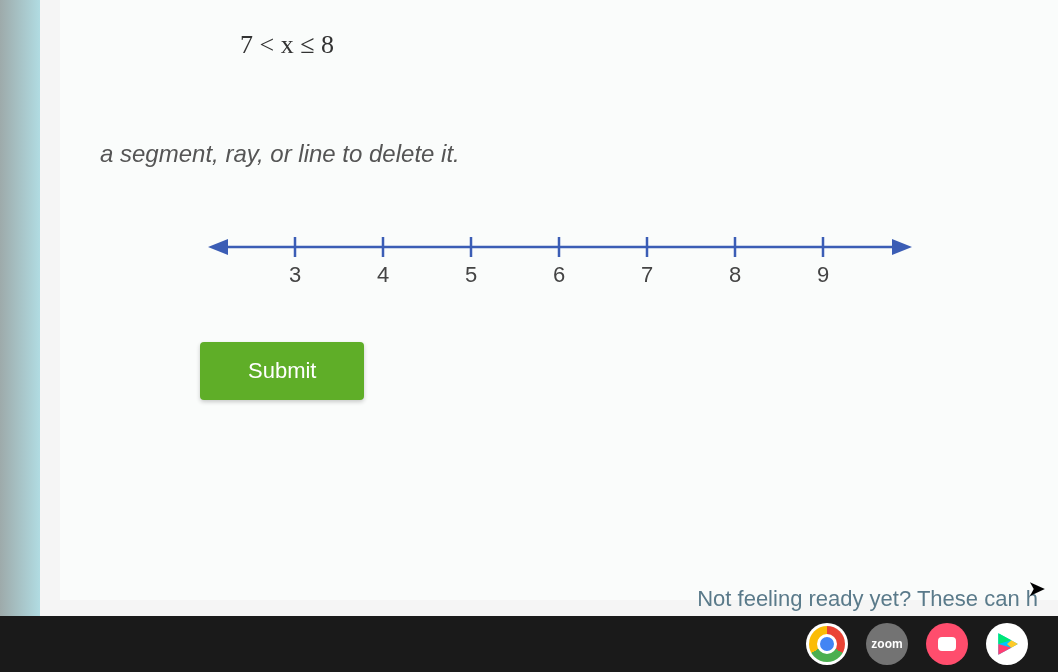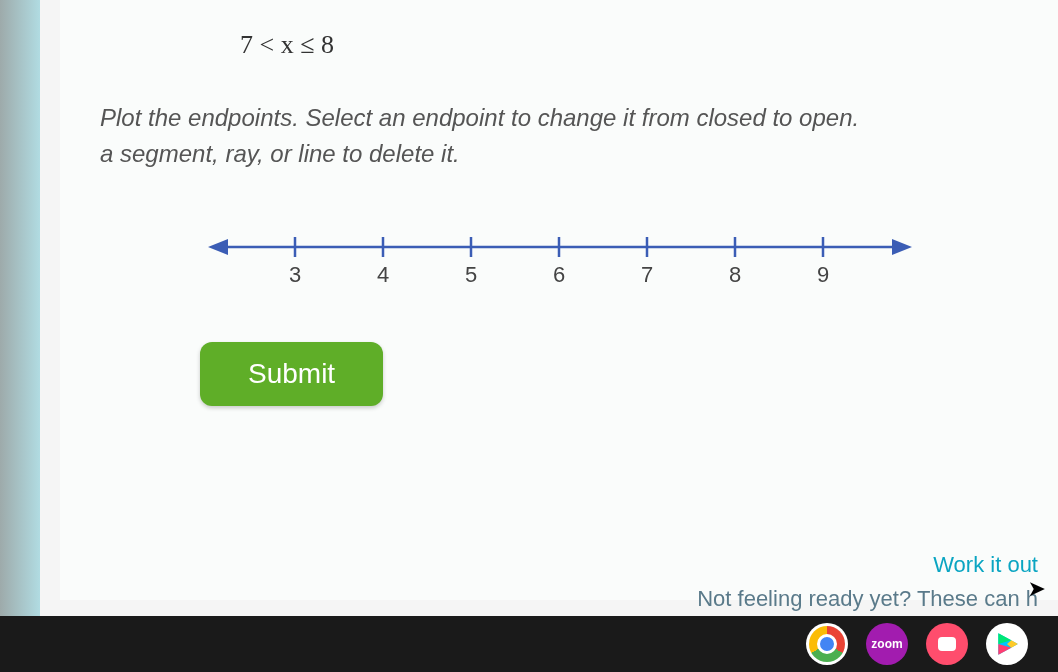--- a/index.html
+++ b/index.html
@@ -61,23 +61,23 @@
       font-size: 22px;
       text-anchor: middle;
       font-family: Arial, sans-serif;
     }
     .arrowhead { fill: #3b5db5; }
     .submit-btn {
       margin-top: 40px;
       margin-left: 100px;
       background: #5fae28;
       color: #fff;
-      font-size: 28px;
+      font-size: 22px;
       border: none;
-      border-radius: 12px;
+      border-radius: 4px;
       padding: 16px 48px;
       cursor: pointer;
       box-shadow: 0 2px 4px rgba(0,0,0,0.2);
     }
     .footer-hints {
       position: absolute;
       bottom: 60px;
       right: 20px;
       text-align: right;
     }
@@ -121,21 +121,21 @@
     .chrome-inner {
       width: 36px; height: 36px; border-radius: 50%;
       background: conic-gradient(#ea4335 0 120deg, #4caf50 120deg 240deg, #fbbc05 240deg 360deg);
       position: relative;
     }
     .chrome-inner::after {
       content: ""; position: absolute; top: 8px; left: 8px;
       width: 20px; height: 20px; border-radius: 50%;
       background: #4285f4; border: 3px solid #fff; box-sizing: border-box;
     }
-    .zoom-icon { background: #a21caf; color: #fff; font-size: 12px; font-weight: bold; }
+    .zoom-icon { background: #737373; color: #fff; font-size: 12px; font-weight: bold; }
     .chat-icon { background: #ff4d6d; position: relative; }
     .chat-icon::after {
       content: ""; width: 18px; height: 14px; background: #fff;
       position: absolute; border-radius: 4px;
     }
     .play-icon {
       background: #fff;
       position: relative;
     }
     .play-svg { width: 26px; height: 26px; }
@@ -149,21 +149,21 @@
   </style>
 </head>
 <body>
 
 <div class="screen-edge"></div>
 
 <div class="content">
   <div class="inequality">7 &lt; x ≤ 8</div>
 
   <div class="instructions">
-    <span>Plot the endpoints. Select an endpoint to change it from closed to open.</span><br>
+    <br>
     <span>a segment, ray, or line to delete it.</span>
   </div>
 
   <div class="numberline-wrap">
     <svg width="720" height="80">
       <line x1="20" y1="25" x2="700" y2="25" class="axis"></line>
       <polygon points="8,25 28,17 28,33" class="arrowhead"></polygon>
       <polygon points="712,25 692,17 692,33" class="arrowhead"></polygon>
       <line x1="95" y1="15" x2="95" y2="35" class="tick"></line>
       <text x="95" y="60" class="tick-label">3</text>
@@ -179,21 +179,20 @@
       <text x="535" y="60" class="tick-label">8</text>
       <line x1="623" y1="15" x2="623" y2="35" class="tick"></line>
       <text x="623" y="60" class="tick-label">9</text>
     </svg>
   </div>
 
   <button class="submit-btn">Submit</button>
 </div>
 
 <div class="footer-hints">
-  <div class="work-it-out">Work it out</div>
   <div class="not-ready">Not feeling ready yet? These can h</div>
 </div>
 
 <div class="cursor-arrow">➤</div>
 
 <div class="taskbar">
   <div class="tb-icon chrome-icon">
     <div class="chrome-inner"></div>
   </div>
   <div class="tb-icon zoom-icon">zoom</div>

